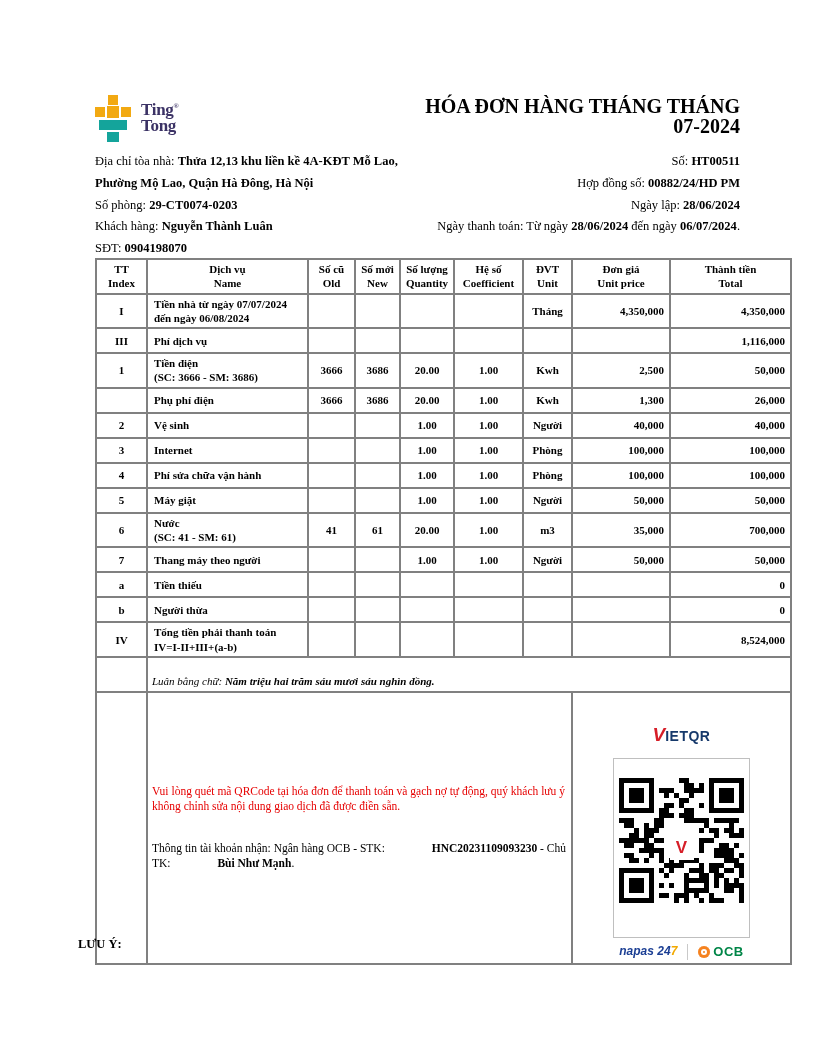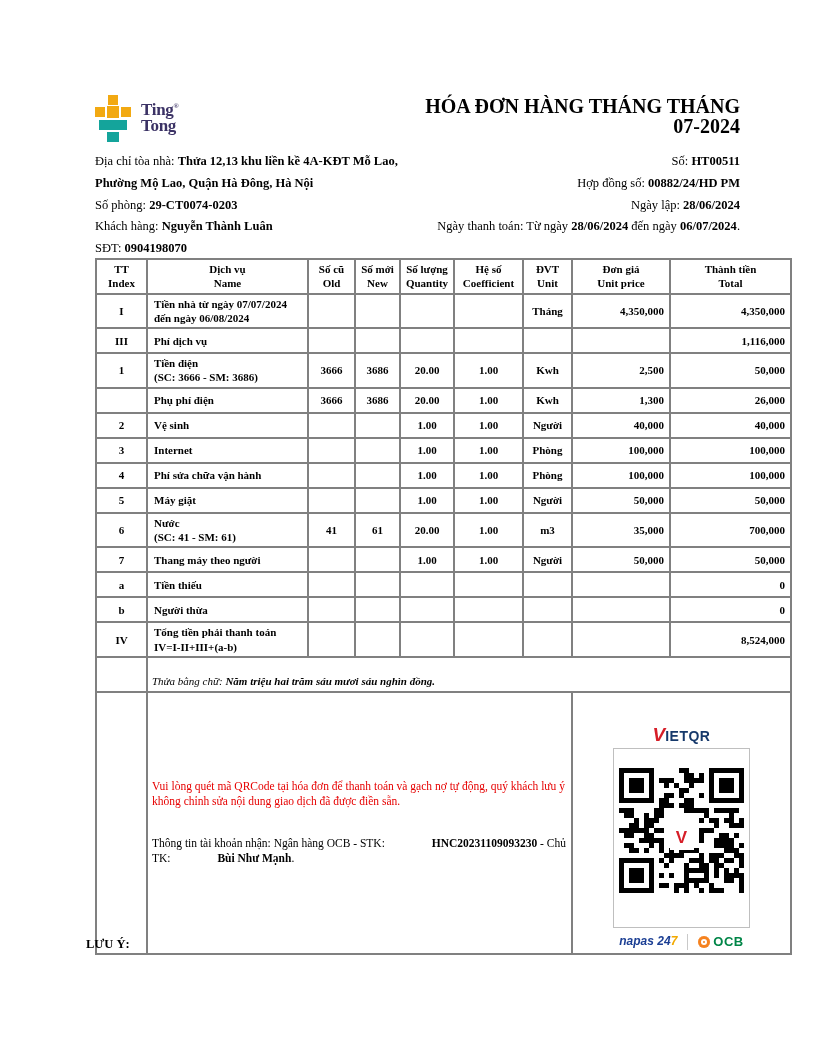--- a/index.html
+++ b/index.html
@@ -42,39 +42,39 @@
   .words-cell i b{font-weight:bold;}
 
   tr.qr-row{height:218px;}
   .note-cell{font-weight:normal;font-size:11.5px;text-align:left;padding:10px 12px;vertical-align:middle;}
   .note-red{color:#e60000;line-height:15px;margin:0 0 12px 0;}
   .note-account{line-height:15px;margin:0;}
   .note-account b{font-weight:bold;margin-left:44px;}
 
   .qr-cell{font-weight:normal;vertical-align:middle;text-align:center;padding:4px 2px;}
   .qr-wrap{display:inline-flex;flex-direction:column;align-items:center;}
-  .vq-brand{font-family:"Liberation Sans","DejaVu Sans",sans-serif;margin-bottom:0;}
+  .vq-brand{font-family:"Liberation Sans","DejaVu Sans",sans-serif;margin-bottom:10px;}
   .vq-v{color:#d61e28;font-weight:bold;font-size:19px;font-style:italic;}
   .vq-rest{color:#16396b;font-weight:bold;font-size:14px;letter-spacing:0.5px;}
   .qr-box{position:relative;background:#fff;border:1px solid #bfbfbf;padding:5px;}
   .qr-box svg{display:block;}
   .qr-center{position:absolute;left:50%;top:50%;transform:translate(-50%,-50%);
              width:24px;height:24px;background:#fff;display:flex;align-items:center;justify-content:center;}
   .qr-center-v{color:#d61e28;font-weight:bold;font-size:17px;font-family:"Liberation Sans",sans-serif;}
   .qr-logos{display:flex;align-items:center;gap:10px;margin-top:6px;
             font-family:"Liberation Sans","DejaVu Sans",sans-serif;}
   .napas{font-style:italic;font-weight:bold;font-size:12px;color:#1c3f94;}
   .napas .napas7{color:#f2a900;}
   .logo-divider{width:1px;height:16px;background:#c9c9c9;display:inline-block;}
   .ocb{display:inline-flex;align-items:center;gap:3px;}
   .ocb-dot{width:12px;height:12px;border-radius:50%;background:#f5821f;display:inline-block;
            box-shadow:inset 0 0 0 3px #f5821f, inset 0 0 0 5px #fff;}
   .ocb-text{color:#008547;font-weight:bold;font-size:13px;letter-spacing:0.5px;}
 
-  .luu-y{position:absolute;left:86px;top:937px;font-size:12.5px;font-weight:normal;}
+  .luu-y{position:absolute;left:78px;top:937px;font-size:12.5px;font-weight:normal;}
 </style>
 </head>
 <body>
 
 <div class="page">
 
   <div class="logo">
     <div class="logo-icon">
       <span class="sq y" style="left:13px;top:0;width:10px;height:10px;"></span>
       <span class="sq y" style="left:0;top:12px;width:10px;height:10px;"></span>
@@ -285,21 +285,21 @@
           <td class="c5"></td>
           <td class="c6"></td>
           <td class="c7"></td>
           <td class="c8">8,524,000</td>
         </tr>
       </tbody>
     <tbody>
       <tr class="words-row">
         <td class="c0"></td>
         <td colspan="8" class="words-cell">
-          <i><span>Thửa bằng chữ: </span><b>Năm triệu hai trăm sáu mươi sáu nghìn đồng.</b></i>
+          <i><span>Luân bằng chữ: </span><b>Năm triệu hai trăm sáu mươi sáu nghìn đồng.</b></i>
         </td>
       </tr>
       <tr class="qr-row">
         <td class="c0"></td>
         <td colspan="6" class="note-cell">
           <p class="note-red">Vui lòng quét mã QRCode tại hóa đơn để thanh toán và gạch nợ tự động, quý khách lưu ý không chỉnh sửa nội dung giao dịch đã được điền sẵn.</p>
           <p class="note-account"><span>Thông tin tài khoản nhận: Ngân hàng OCB - STK: </span><b>HNC20231109093230</b><span> - Chủ TK: </span><b>Bùi Như Mạnh</b><span>.</span></p>
         </td>
         <td colspan="2" class="qr-cell">
           <div class="qr-wrap">

